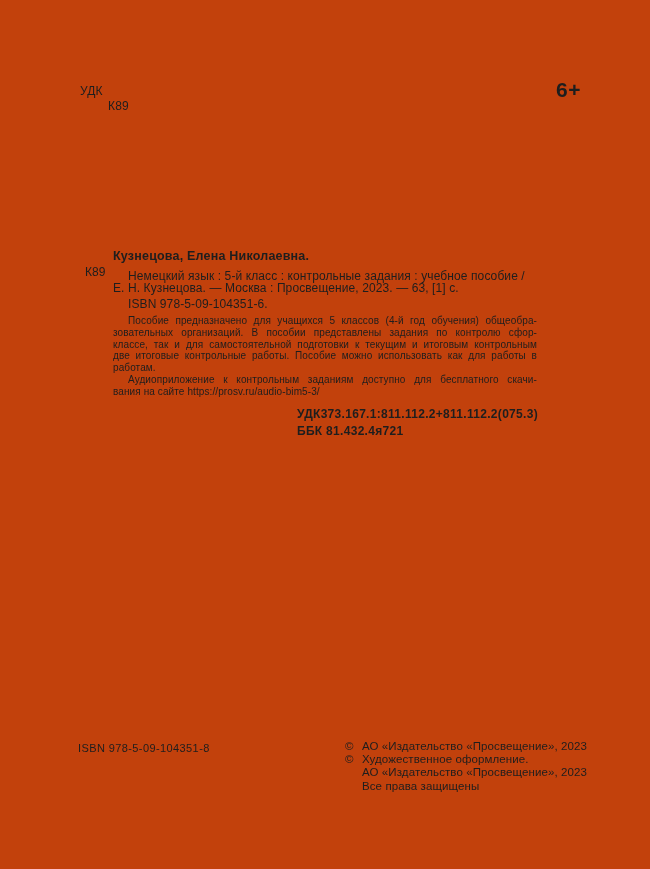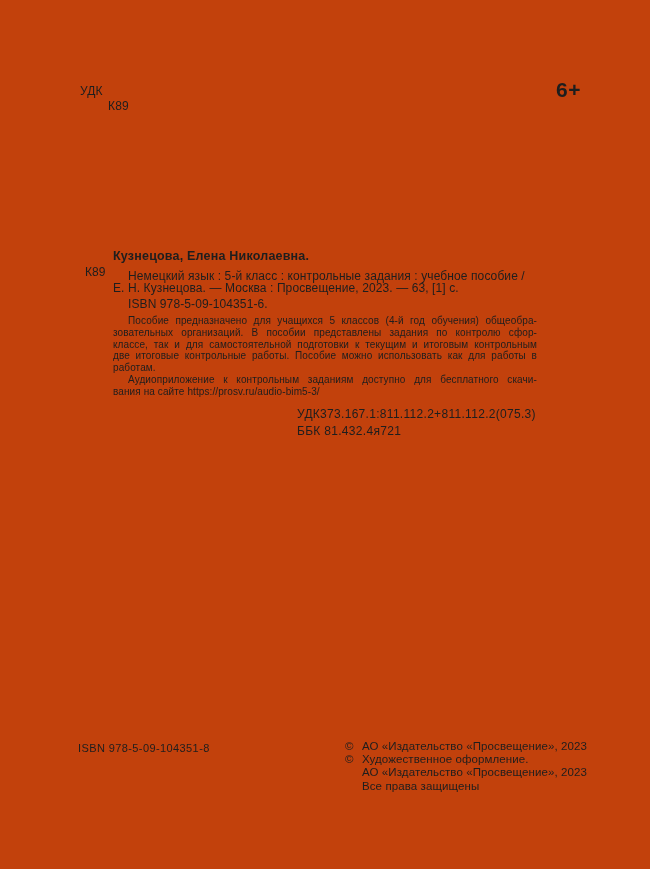--- a/index.html
+++ b/index.html
@@ -74,21 +74,21 @@
     text-justify: inter-word;
   }
   .jline.par-first { text-indent: 15px; }
   .jline.par-last  { text-align-last: left; }
 
   .udk-footer {
     position: absolute;
     left: 297px;
     top: 406px;
     font-size: 12px;
-    font-weight: normal;
+    font-weight: bold;
     line-height: 16.5px;
     letter-spacing: 0.3px;
   }
 
   
   .isbn-footer {
     position: absolute;
     left: 78px;
     top: 742px;
     font-size: 11px;

